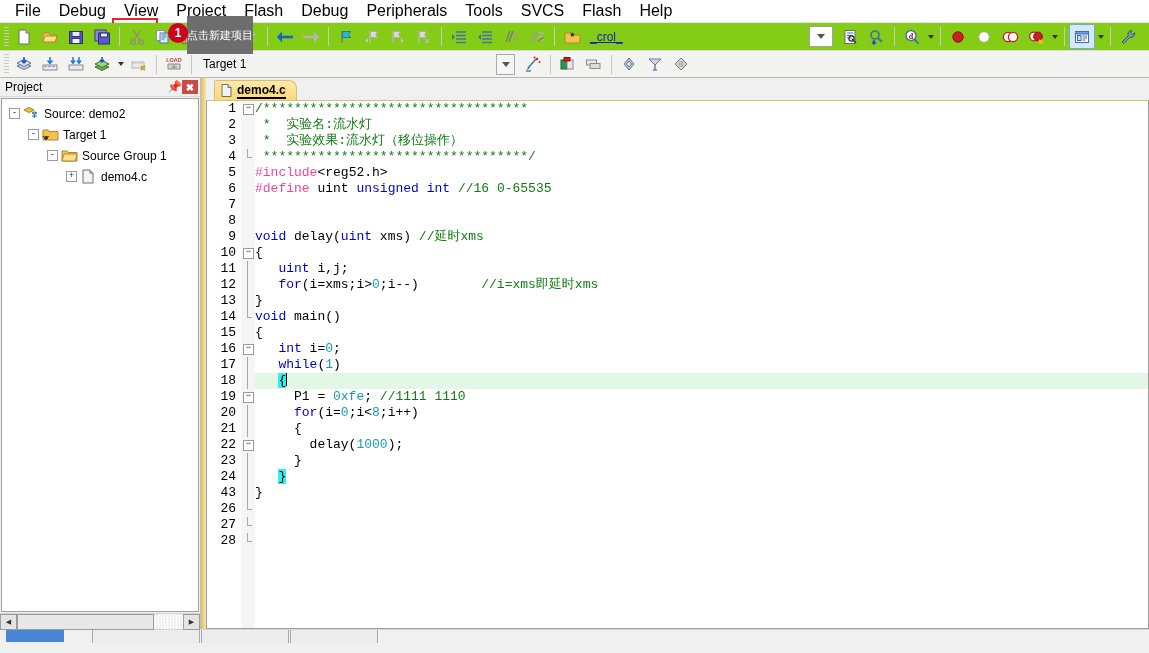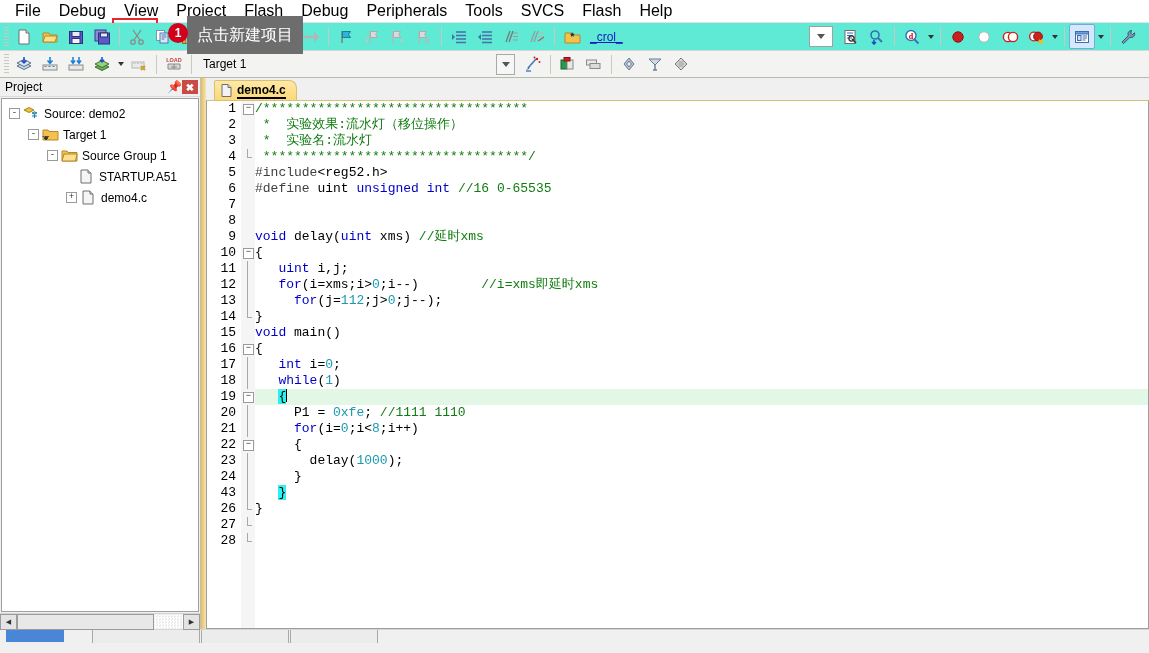--- a/index.html
+++ b/index.html
@@ -25,25 +25,25 @@
   .menu-item.boxed{position:relative;}
 
   
   .redbox{position:absolute;border:2px solid #e8262d;box-sizing:border-box;pointer-events:none;}
 
   
   .badge{position:absolute;width:20px;height:20px;border-radius:50%;
     background:#d0021b;color:#fff;font-size:12px;font-weight:bold;
     display:flex;align-items:center;justify-content:center;z-index:40;}
   .tooltip-note{position:absolute;background:#6d6d6d;color:#fff;
-    font-size:16px;padding:4px 10px;white-space:nowrap;z-index:39;
+    font-size:11px;padding:4px 0;white-space:nowrap;z-index:39;
     display:flex;align-items:center;}
 
   
-  .toolbar{height:27px;background:#5eead4;display:flex;align-items:center;
+  .toolbar{height:27px;background:#84cc16;display:flex;align-items:center;
     border-bottom:1px solid #d8d8d0;padding-left:2px;position:relative;}
   .toolbar2{height:26px;background:#f3f3f1;display:flex;align-items:center;
     border-bottom:1px solid #b9b9ad;padding-left:2px;position:relative;}
   .grip{width:5px;height:20px;margin:0 2px;
     background-image:repeating-linear-gradient(to bottom,#c8c8c0 0 1px,transparent 1px 3px);}
   .tb{width:24px;height:23px;display:flex;align-items:center;justify-content:center;
     border:1px solid transparent;border-radius:2px;}
   .tb.sel{background:#d6e8ff;border:1px solid #7aa6d8;}
   .sep{width:1px;height:19px;background:#c9c9c0;margin:0 4px;}
   .dd{width:11px;height:23px;display:flex;align-items:center;justify-content:center;}
@@ -105,21 +105,21 @@
   .gutter-fold{width:14px;background:#f5f5f5;flex:0 0 auto;position:relative;}
   .codecol{flex:1;position:relative;background:#fff;}
   .line{height:16px;line-height:16px;white-space:pre;font-family:"Liberation Mono",monospace;
     font-size:13px;}
   .ln{height:16px;line-height:16px;text-align:right;padding-right:5px;color:#000;
     font-family:"Liberation Mono",monospace;font-size:13px;}
   .cur-line{background:#e2f7e5;}
   .cm{color:#107c10;}
   .kw{color:#0000c8;}
   .num{color:#1a9ab0;}
-  .pp{color:#404040;margin-top:28px;}
+  .pp{color:#ec4899;margin-top:28px;}
   .hl{background:#2ff0f0;}
   .caret{display:inline-block;width:1px;height:13px;background:#000;vertical-align:-2px;}
   .fold-box{position:absolute;width:9px;height:9px;border:1px solid #9a9a9a;background:#fff;
     font-size:9px;line-height:7px;text-align:center;color:#333;
     font-family:"Liberation Mono",monospace;left:2px;}
   .fold-line{position:absolute;width:1px;background:#a8a8a8;left:6px;}
   .fold-end{position:absolute;width:5px;height:1px;background:#a8a8a8;left:6px;}
 
   
   .bottom{height:13px;background:#f0f0f0;display:flex;align-items:flex-start;overflow:hidden;
@@ -531,30 +531,20 @@
           <span class="tbox">-</span>
           <span class="ticon">
             <svg width="17" height="15" viewBox="0 0 17 15">
                 <path d="M1 3h5l1 1.5h9V13H1z" fill="#f3c14c" stroke="#b3892b"></path>
                 <path d="M3 6h13l-1.5 7H1z" fill="#ffdf8e" stroke="#b3892b"></path>
               </svg>
           </span>
           <span class="tlabel">Source Group 1</span>
         </div>
 
-        <div class="tnode" style="padding-left:64px;">
-          <span class="tspace"></span>
-          <span class="ticon">
-            <svg width="17" height="15" viewBox="0 0 17 15">
-                <path d="M3 1h7l3 3v10H3z" fill="#f5f5f5" stroke="#6f6f6f"></path>
-                <path d="M10 1v3h3" fill="#dcdcdc" stroke="#6f6f6f"></path>
-              </svg>
-          </span>
-          <span class="tlabel">STARTUP.A51</span>
-        </div>
 
         <div class="tnode" style="padding-left:64px;">
           <span class="tbox">+</span>
           <span class="ticon">
             <svg width="17" height="15" viewBox="0 0 17 15">
                 <path d="M3 1h7l3 3v10H3z" fill="#f5f5f5" stroke="#6f6f6f"></path>
                 <path d="M10 1v3h3" fill="#dcdcdc" stroke="#6f6f6f"></path>
               </svg>
           </span>
           <span class="tlabel">demo4.c</span>
@@ -685,32 +675,31 @@
               <span class="fold-line" style="top:0;height:8px;"></span>
               <span class="fold-end" style="top:8px;"></span>
             </div>
             <div style="height: 16px; position: relative;">
               <span class="fold-line" style="top:0;height:8px;"></span>
               <span class="fold-end" style="top:8px;"></span>
             </div>
           </div>
         <div class="codecol" id="codecol">
             <div class="line"><span class="cm">/**********************************</span></div>
+            <div class="line"><span class="cm"> *  实验名:流水灯</span></div>
             <div class="line"><span class="cm"> *  实验效果:流水灯（移位操作）</span></div>
-            <div class="line"><span class="cm"> *  实验名:流水灯</span></div>
             <div class="line"><span class="cm"> **********************************/</span></div>
             <div class="line"><span class="pp">#include</span>&lt;reg52.h&gt;</div>
             <div class="line"><span class="pp">#define</span> uint <span class="kw">unsigned</span> <span class="kw">int</span> <span class="cm">//16 0-65535</span></div>
             <div class="line"></div>
             <div class="line"></div>
             <div class="line"><span class="kw">void</span> delay(<span class="kw">uint</span> xms) <span class="cm">//延时xms</span></div>
             <div class="line">{</div>
             <div class="line">   <span class="kw">uint</span> i,j;</div>
             <div class="line">   <span class="kw">for</span>(i=xms;i&gt;<span class="num">0</span>;i--)        <span class="cm">//i=xms即延时xms</span></div>
-            <div class="line">     <span class="kw">for</span>(j=<span class="num">112</span>;j&gt;<span class="num">0</span>;j--);</div>
             <div class="line">}</div>
             <div class="line"><span class="kw">void</span> main()</div>
             <div class="line">{</div>
             <div class="line">   <span class="kw">int</span> i=<span class="num">0</span>;</div>
             <div class="line">   <span class="kw">while</span>(<span class="num">1</span>)</div>
             <div class="line cur-line">   <span class="hl">{</span><span class="caret"></span></div>
             <div class="line">     P1 = <span class="num">0xfe</span>; <span class="cm">//1111 1110</span></div>
             <div class="line">     <span class="kw">for</span>(i=<span class="num">0</span>;i&lt;<span class="num">8</span>;i++)</div>
             <div class="line">     {</div>
             <div class="line">       delay(<span class="num">1000</span>);</div>

